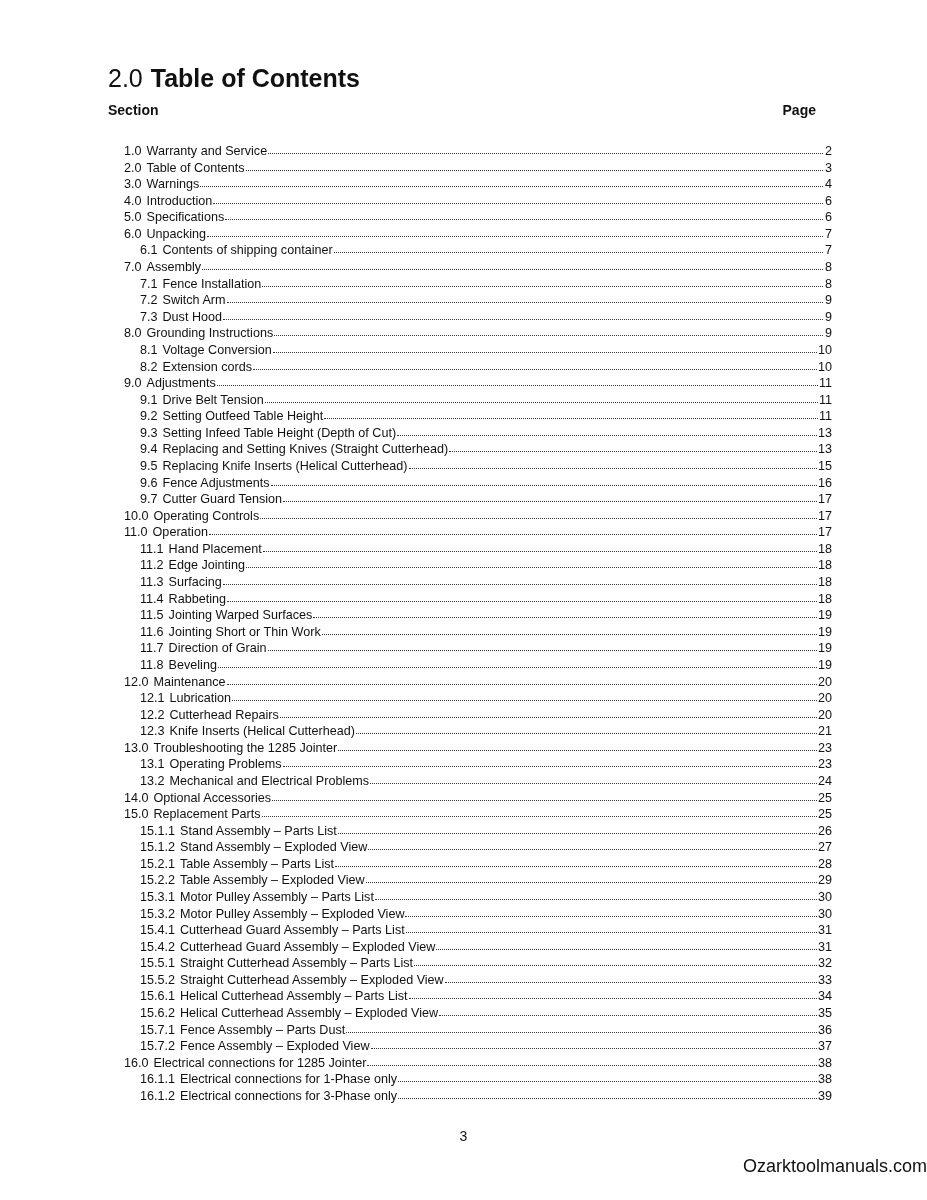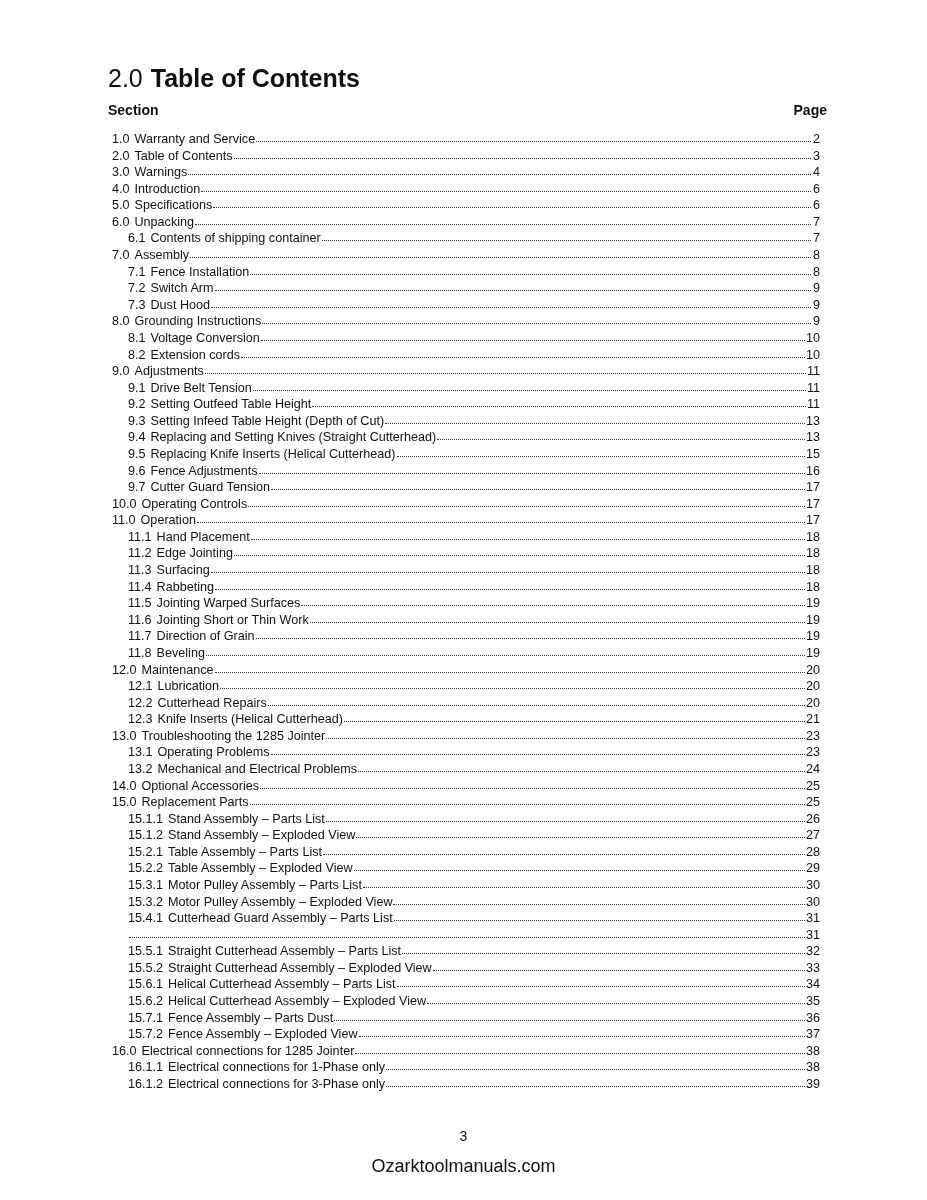--- a/index.html
+++ b/index.html
@@ -11,24 +11,24 @@
     position: absolute; left: 108px; top: 62px;
     font-size: 25px; line-height: 32px; font-weight: normal; margin: 0;
     white-space: nowrap;
   }
   .page-title .num { font-weight: normal; }
   .page-title .title { font-weight: bold; margin-left: 8px; }
   .col-head {
     position: absolute; top: 101px; font-size: 14px; font-weight: bold; line-height: 18px;
   }
   .col-head.section { left: 108px; }
-  .col-head.page { right: 100px; }
+  .col-head.page { right: 111px; }
   .toc {
     position: absolute; left: 108px; top: 127px; width: 708px;
-    list-style: none; margin: 4px; padding: 0;
+    list-style: none; margin: 16px; padding: 0;
   }
   .toc li {
     height: 16.58px; line-height: 16.58px; font-size: 12.6px;
     display: flex; align-items: baseline; white-space: nowrap;
   }
   .toc li.l2 { padding-left: 16px; justify-content: space-between; }
   .toc li.l3 { padding-left: 16px; }
   .toc .sec { flex: 0 0 auto; }
   .toc .sec .n { display: inline-block; }
   .toc .sec .t { margin-left: 5px; }
@@ -39,21 +39,21 @@
     content: ""; position: absolute; left: 0; right: 0; bottom: 1px;
     border-bottom: 1.3px dotted #333;
   }
   .toc .pg { flex: 0 0 auto; text-align: right; min-width: 8px; }
   .page-number {
     position: absolute; left: 0; width: 927px; top: 1127px;
     text-align: center; font-size: 14px; line-height: 18px;
   }
   .footer-site {
     position: absolute; left: 0; width: 927px; top: 1155px;
-    text-align: center; font-size: 18px; line-height: 22px;
+    text-align: right; font-size: 18px; line-height: 22px;
   }
 </style>
 </head>
 <body>
 
 <h1 class="page-title">
   <span class="num">2.0</span><span class="title">Table of Contents</span>
 </h1>
 
 <div class="col-head section">Section</div>
@@ -294,20 +294,21 @@
       <span class="sec"><span class="n">15.3.2</span><span class="t">Motor Pulley Assembly – Exploded View</span></span>
       <span class="dots"></span>
       <span class="pg">30</span>
     </li>
     <li class="l3">
       <span class="sec"><span class="n">15.4.1</span><span class="t">Cutterhead Guard Assembly – Parts List</span></span>
       <span class="dots"></span>
       <span class="pg">31</span>
     </li>
     <li class="l3">
+      <span class="sec"><span class="n">15.4.2</span><span class="t">Cutterhead Guard Assembly – Exploded View</span></span>
       <span class="dots"></span>
       <span class="pg">31</span>
     </li>
     <li class="l3">
       <span class="sec"><span class="n">15.5.1</span><span class="t">Straight Cutterhead Assembly – Parts List</span></span>
       <span class="dots"></span>
       <span class="pg">32</span>
     </li>
     <li class="l3">
       <span class="sec"><span class="n">15.5.2</span><span class="t">Straight Cutterhead Assembly – Exploded View</span></span>

